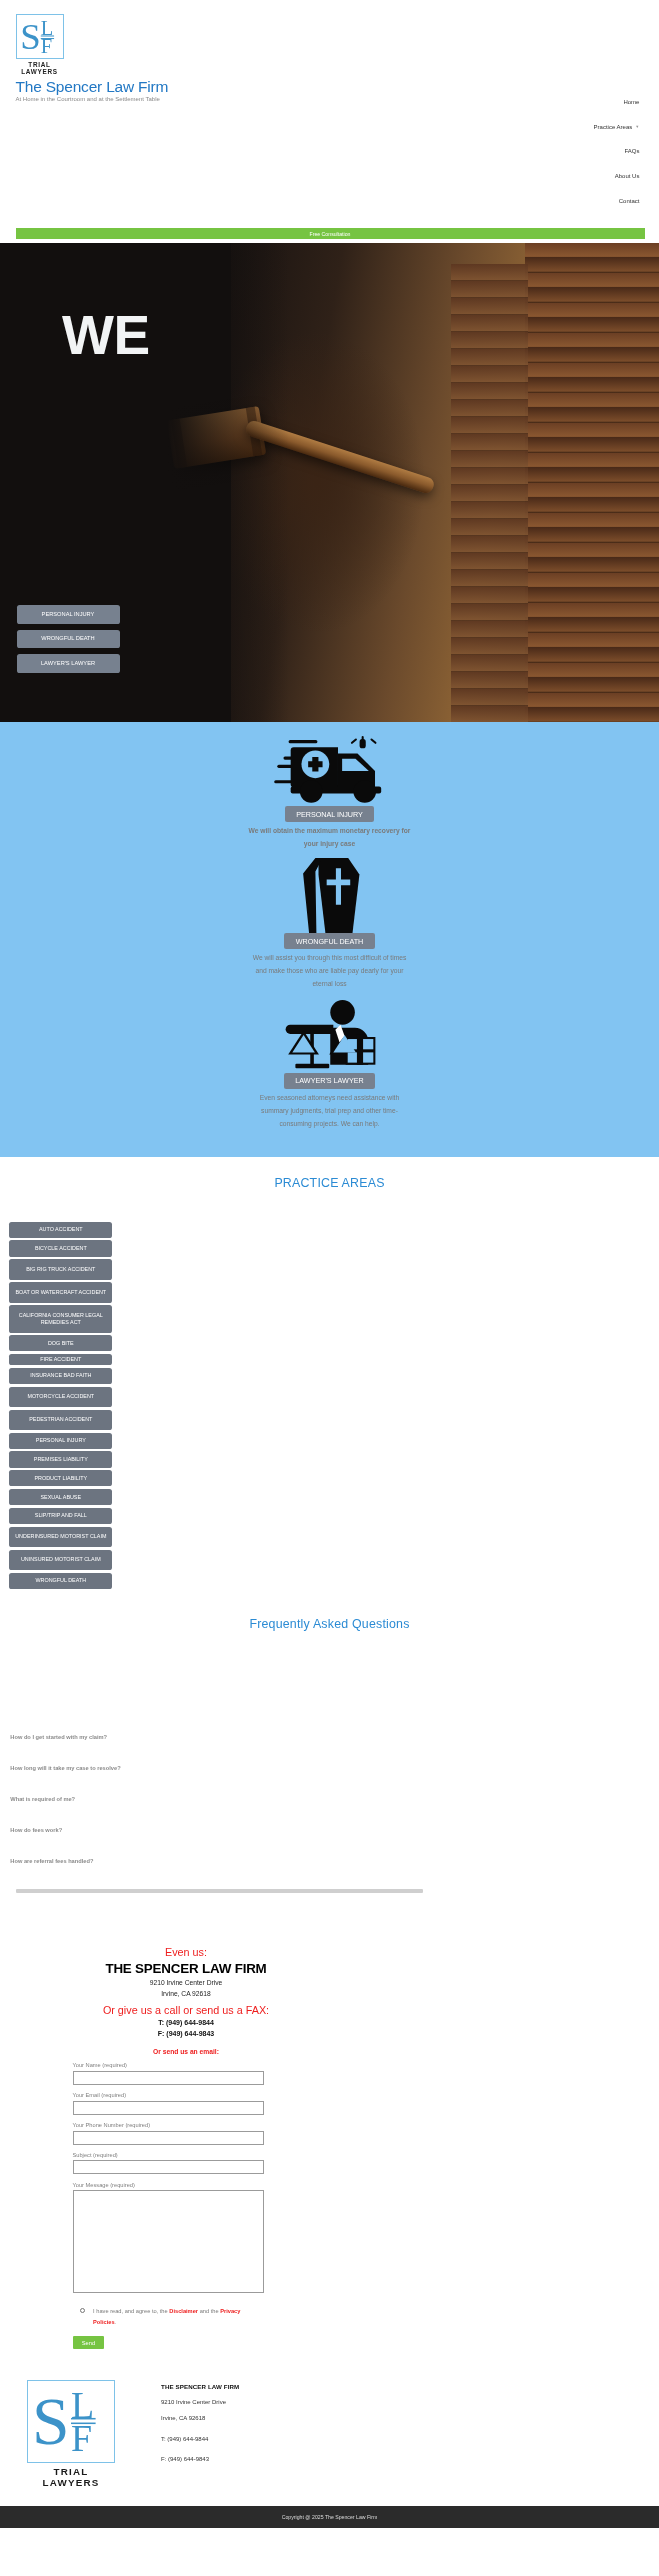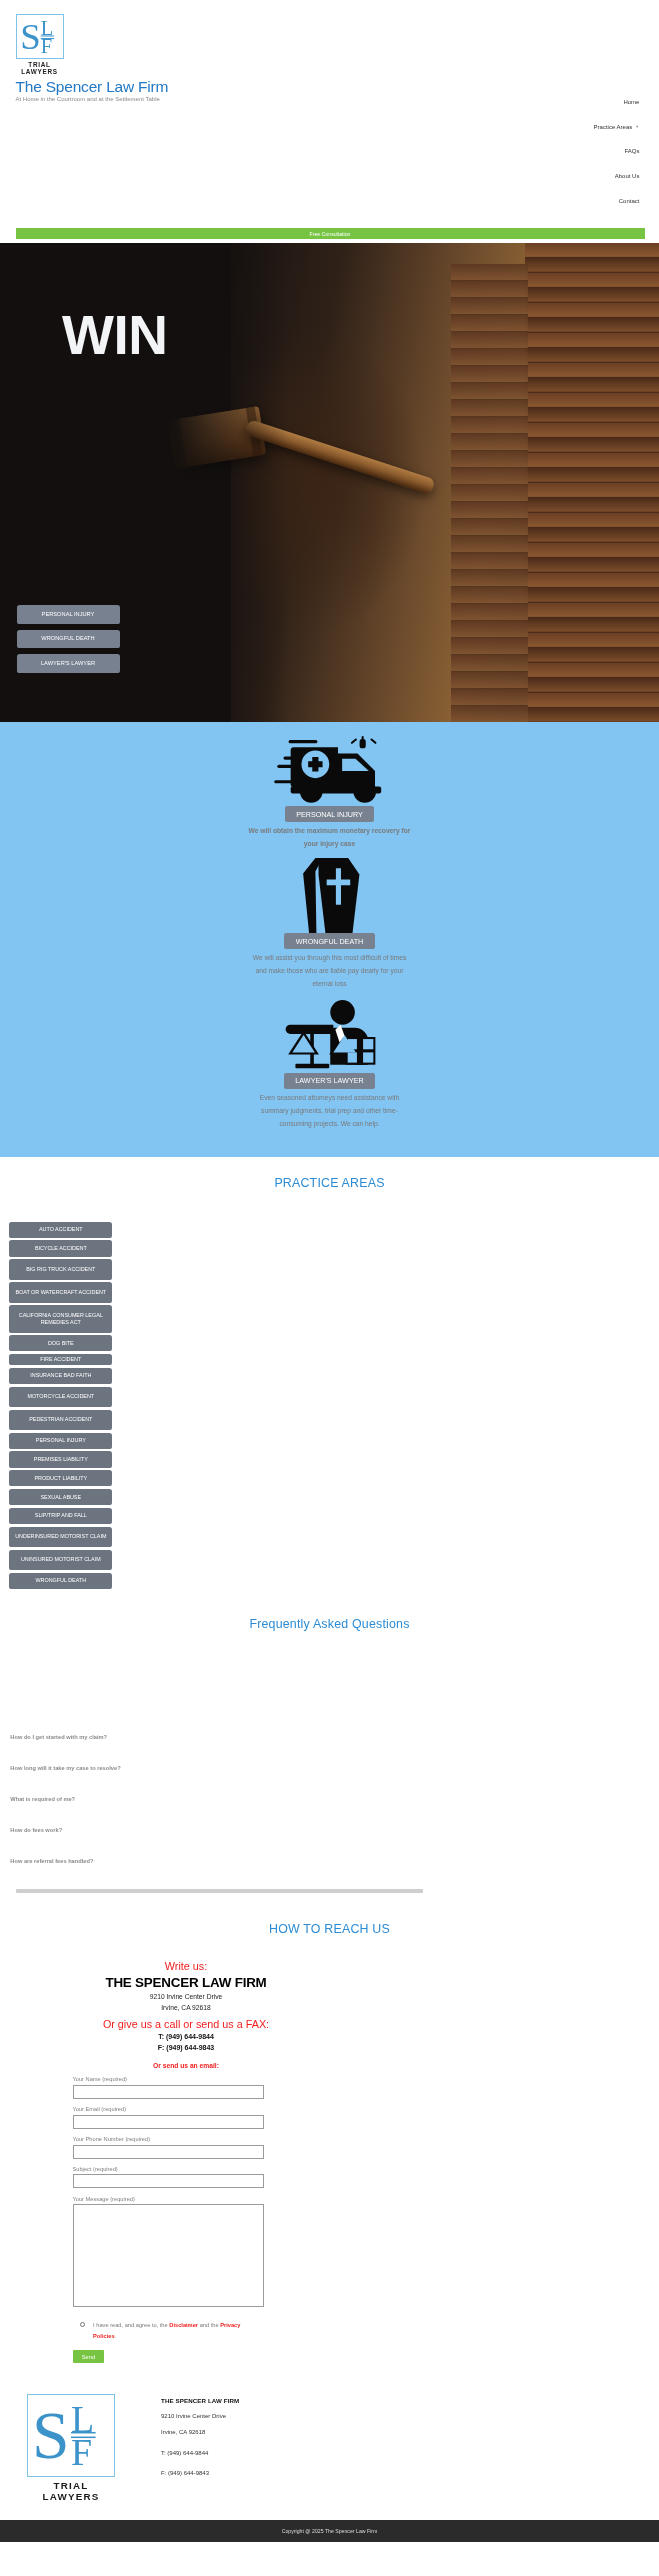--- a/index.html
+++ b/index.html
@@ -225,21 +225,21 @@
     <div class="book-stack"></div>
     <div class="book-stack2"></div>
   </div>
   <div class="gavel-head">
     <div class="gavel-band"></div>
       <div class="gavel-band2"></div>
   </div>
   <div class="gavel-handle"></div>
   <div class="hero-fade"></div>
   <div class="hero-copy">
-    <div class="hero-line">WIN</div>
+    <div class="hero-line">WE</div>
   </div>
 </section>
 
 <div class="hero-buttons">
   <div class="hero-btn">PERSONAL INJURY</div>
   <div class="hero-btn">WRONGFUL DEATH</div>
   <div class="hero-btn">LAWYER'S LAWYER</div>
 </div>
 
 <section class="services">
@@ -341,24 +341,23 @@
     <div class="faq-q">How do I get started with my claim?</div>
     <div class="faq-q">How long will it take my case to resolve?</div>
     <div class="faq-q">What is required of me?</div>
     <div class="faq-q">How do fees work?</div>
     <div class="faq-q">How are referral fees handled?</div>
   </div>
   <div class="faq-scrollbar"></div>
 </section>
 
 <section class="contact-wrap">
-  <h2 class="section-heading">HOW TO REACH US</h2>
 
   <div class="contact-inner">
-    <div class="write-us">Write us:</div>
+    <div class="write-us">Even us:</div>
     <div class="firm-name">THE SPENCER LAW FIRM</div>
     <div class="addr">9210 Irvine Center Drive</div>
     <div class="addr">Irvine, CA 92618</div>
     <div class="call-line">Or give us a call or send us a FAX:</div>
     <div class="phones">T: (949) 644-9844</div>
     <div class="phones">F: (949) 644-9843</div>
     <div class="or-email">Or send us an email:</div>
 
     <form class="form">
       <div class="field-label">Your Name (required)</div>

